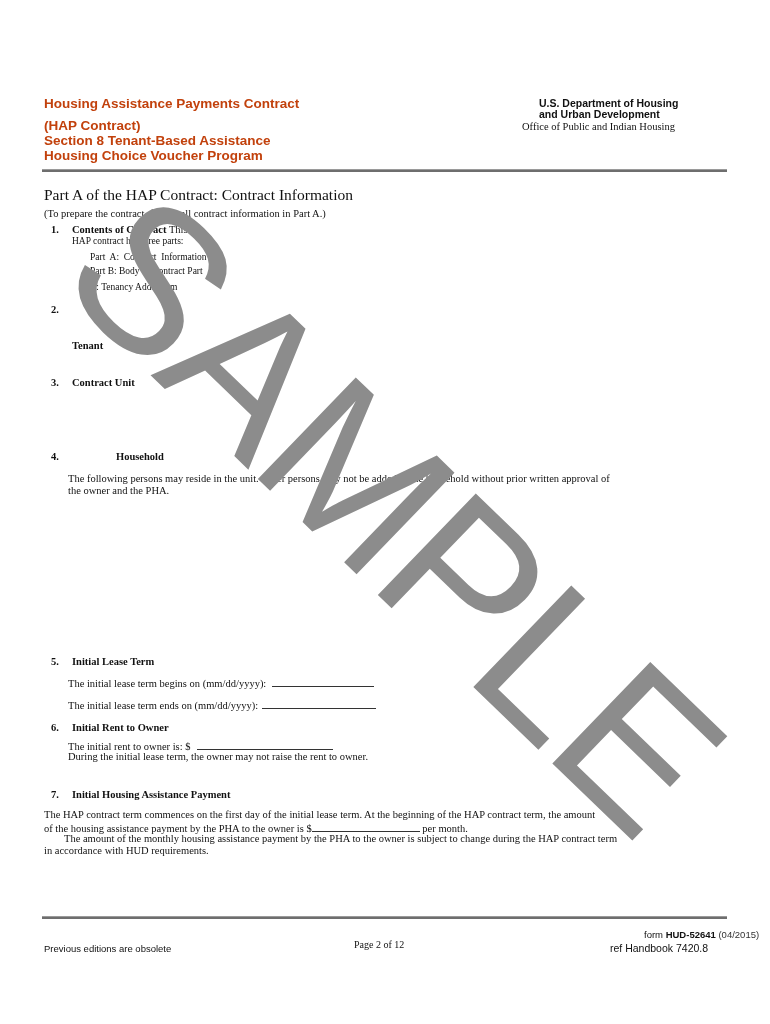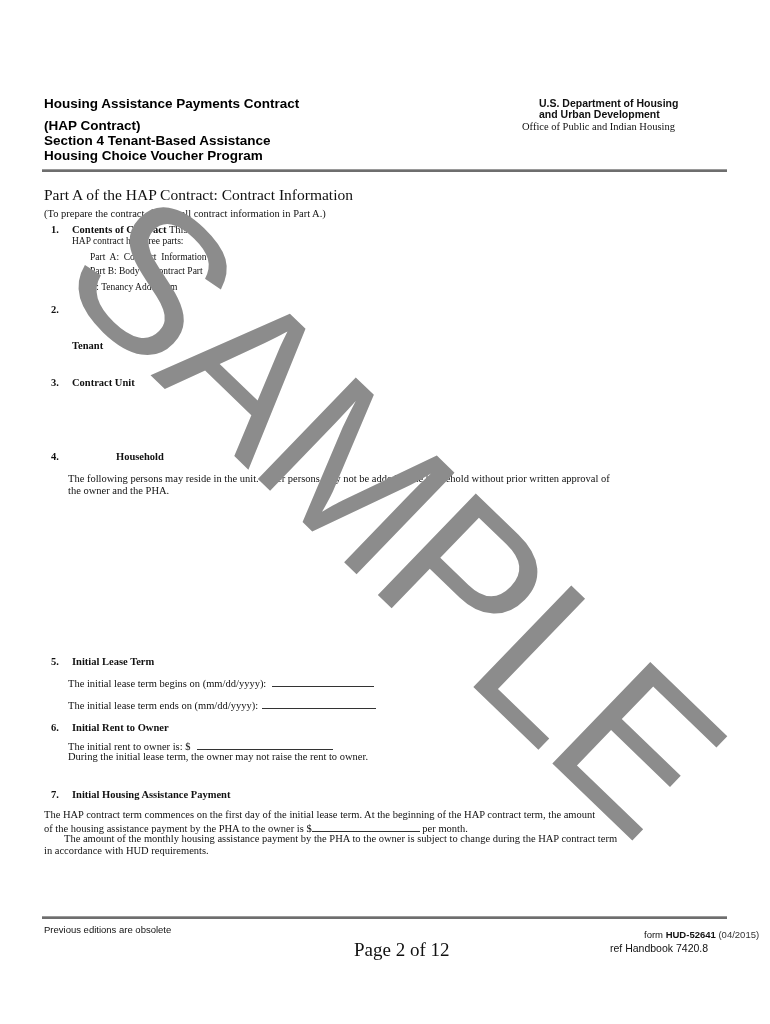--- a/index.html
+++ b/index.html
@@ -1,44 +1,44 @@
 <!DOCTYPE html>
 <html><head>
 <meta charset="utf-8">
 <style>
   html, body { margin:0; padding:0; }
   body { width:770px; height:1024px; background:#ffffff; position:relative; overflow:hidden; color:#111; }
   .abs { position:absolute; white-space:nowrap; }
   .sans { font-family:"Liberation Sans", sans-serif; }
-  .hdr-title { font-family:"Liberation Sans", sans-serif; font-weight:bold; font-size:13.5px; line-height:15px; color:#000000; }
+  .hdr-title { font-family:"Liberation Sans", sans-serif; font-weight:bold; font-size:13.5px; line-height:15px; color:#c2410c; }
   .dept { font-family:"Liberation Sans", sans-serif; font-weight:bold; font-size:10.5px; line-height:11px;margin-left:17px; }
   .office { font-family:"Liberation Serif", serif; font-size:10.5px; }
   .rule { position:absolute; height:2px; background:#6e6e6e; border-top:1px solid #9a9a9a; }
   .parta { font-family:"Liberation Serif", serif; font-size:15.5px; }
   .small { font-family:"Liberation Serif", serif; font-size:10.5px; }
   .tiny { font-family:"Liberation Serif", serif; font-size:9.5px; }
   .num { font-family:"Liberation Serif", serif; font-weight:bold; font-size:10.5px; }
   .sec { font-family:"Liberation Serif", serif; font-weight:bold; font-size:10.5px; }
   .body { font-family:"Liberation Serif", serif; font-size:10.5px; line-height:12.5px; }
   .foot-sans { font-family:"Liberation Sans", sans-serif; font-size:9.5px; }
-  .foot-page { font-family:"Liberation Serif", serif; font-size:19px; }
+  .foot-page { font-family:"Liberation Serif", serif; font-size:10px; }
   .watermark {
     position:absolute; left:395px; top:512px;
     font-family:"Liberation Sans", sans-serif; font-weight:normal;
     font-size:205px; letter-spacing:-4px; color:#8c8c8c;
     transform:translate(-50%,-50%) rotate(44deg);
     white-space:nowrap; line-height:1; pointer-events:none;
   }
 </style>
 </head>
 <body>
 
 <div class="abs hdr-title" style="left:44px;top:96px;">Housing Assistance Payments Contract</div>
 <div class="abs hdr-title" style="left:44px;top:118px;">(HAP Contract)</div>
-<div class="abs hdr-title" style="left:44px;top:133px;">Section 4 Tenant-Based Assistance</div>
+<div class="abs hdr-title" style="left:44px;top:133px;">Section 8 Tenant-Based Assistance</div>
 <div class="abs hdr-title" style="left:44px;top:148px;">Housing Choice Voucher Program</div>
 
 <div class="abs dept" style="left:522px;top:98px;">U.S. Department of Housing</div>
 <div class="abs dept" style="left:522px;top:109px;">and Urban Development</div>
 <div class="abs office" style="left:522px;top:121px;">Office of Public and Indian Housing</div>
 
 <div class="rule" style="left:42px;top:169px;width:685px;"></div>
 
 <div class="abs parta" style="left:44px;top:186px;">Part A of the HAP Contract: Contract Information</div>
 <div class="abs small" style="left:44px;top:208px;">(To prepare the contract, fill out all contract information in Part A.)</div>
@@ -86,20 +86,20 @@
 <div class="abs sec" style="left:72px;top:789px;">Initial Housing Assistance Payment</div>
 <div class="abs body" style="left:44px;top:809px;">The HAP contract term commences on the first day of the initial lease term. At the beginning of the HAP contract term, the amount</div>
 <div class="abs body" style="left:44px;top:821px;">
   <span>of the housing assistance payment by the PHA to the owner is $</span><span style="display:inline-block;width:108px;border-bottom:1px solid #333;height:10px;vertical-align:baseline;"></span>
   <span>per month.</span>
 </div>
 <div class="abs body" style="left:44px;top:833px;margin-left:20px;">The amount of the monthly housing assistance payment by the PHA to the owner is subject to change during the HAP contract term</div>
 <div class="abs body" style="left:44px;top:845px;">in accordance with HUD requirements.</div>
 
 <div class="rule" style="left:42px;top:916px;width:685px;"></div>
-<div class="abs foot-sans" style="left:44px;top:924px;">Previous editions are obsolete</div>
+<div class="abs foot-sans" style="left:44px;top:943px;">Previous editions are obsolete</div>
 <div class="abs foot-page" style="left:354px;top:939px;">Page 2 of 12</div>
 <div class="abs foot-sans" style="left:612px;top:929px;margin-left:32px;">
   <span>form </span><b>HUD-52641</b><span style="color:#333;"> (04/2015)</span>
 </div>
 <div class="abs sans" style="left:610px;top:942px;font-size:10.5px;">ref Handbook 7420.8</div>
 
 <div class="watermark">SAMPLE</div>
 
 </body></html>

